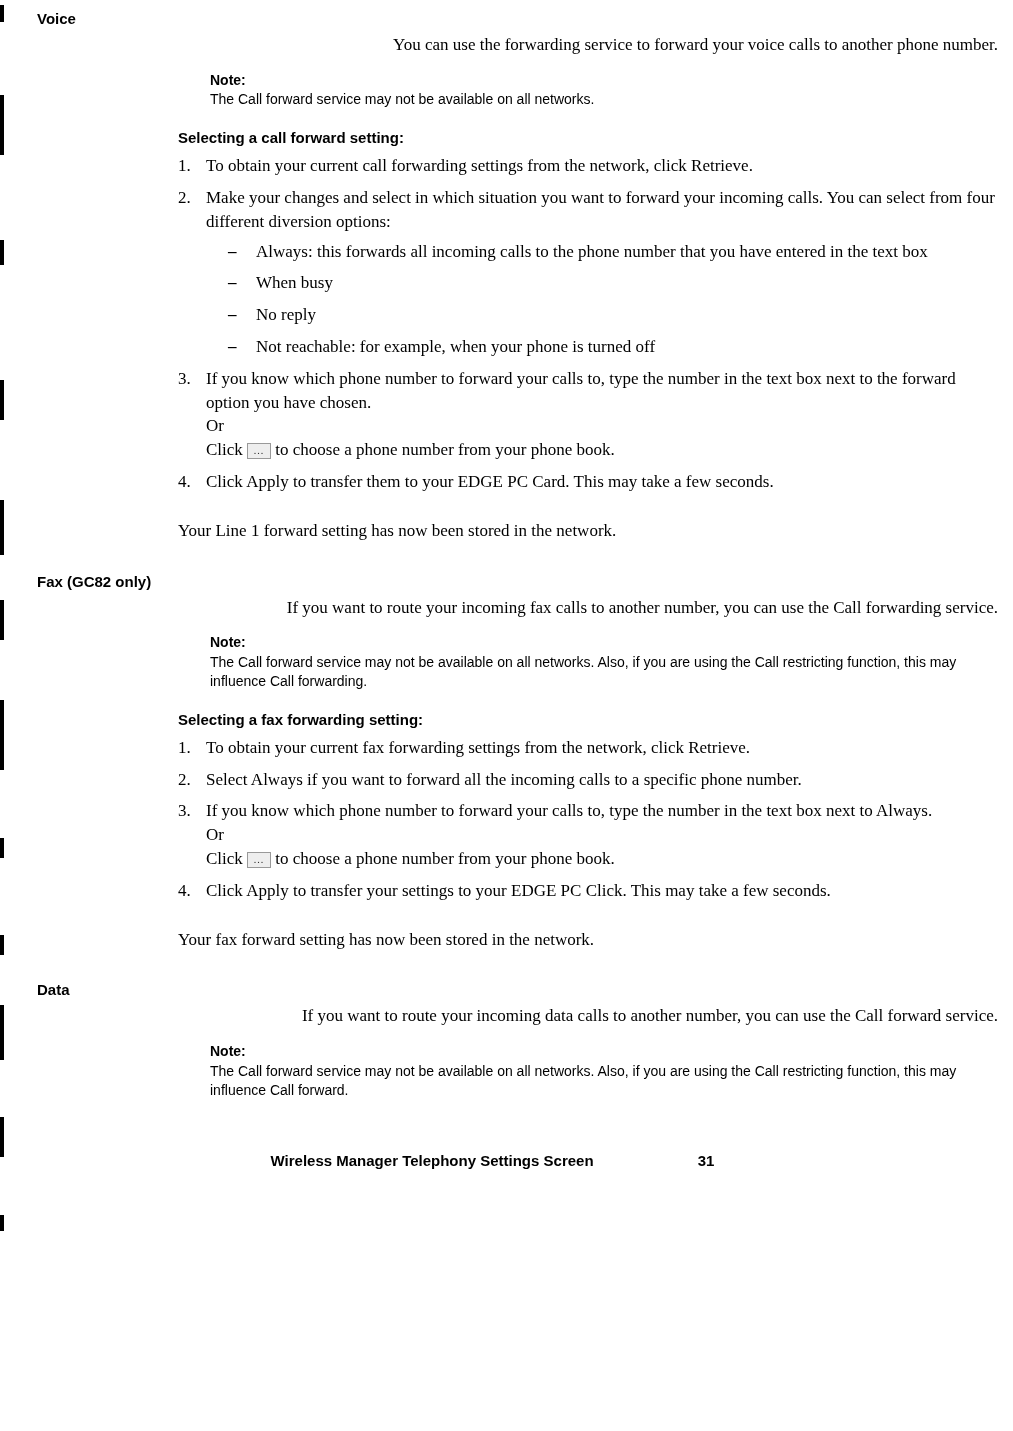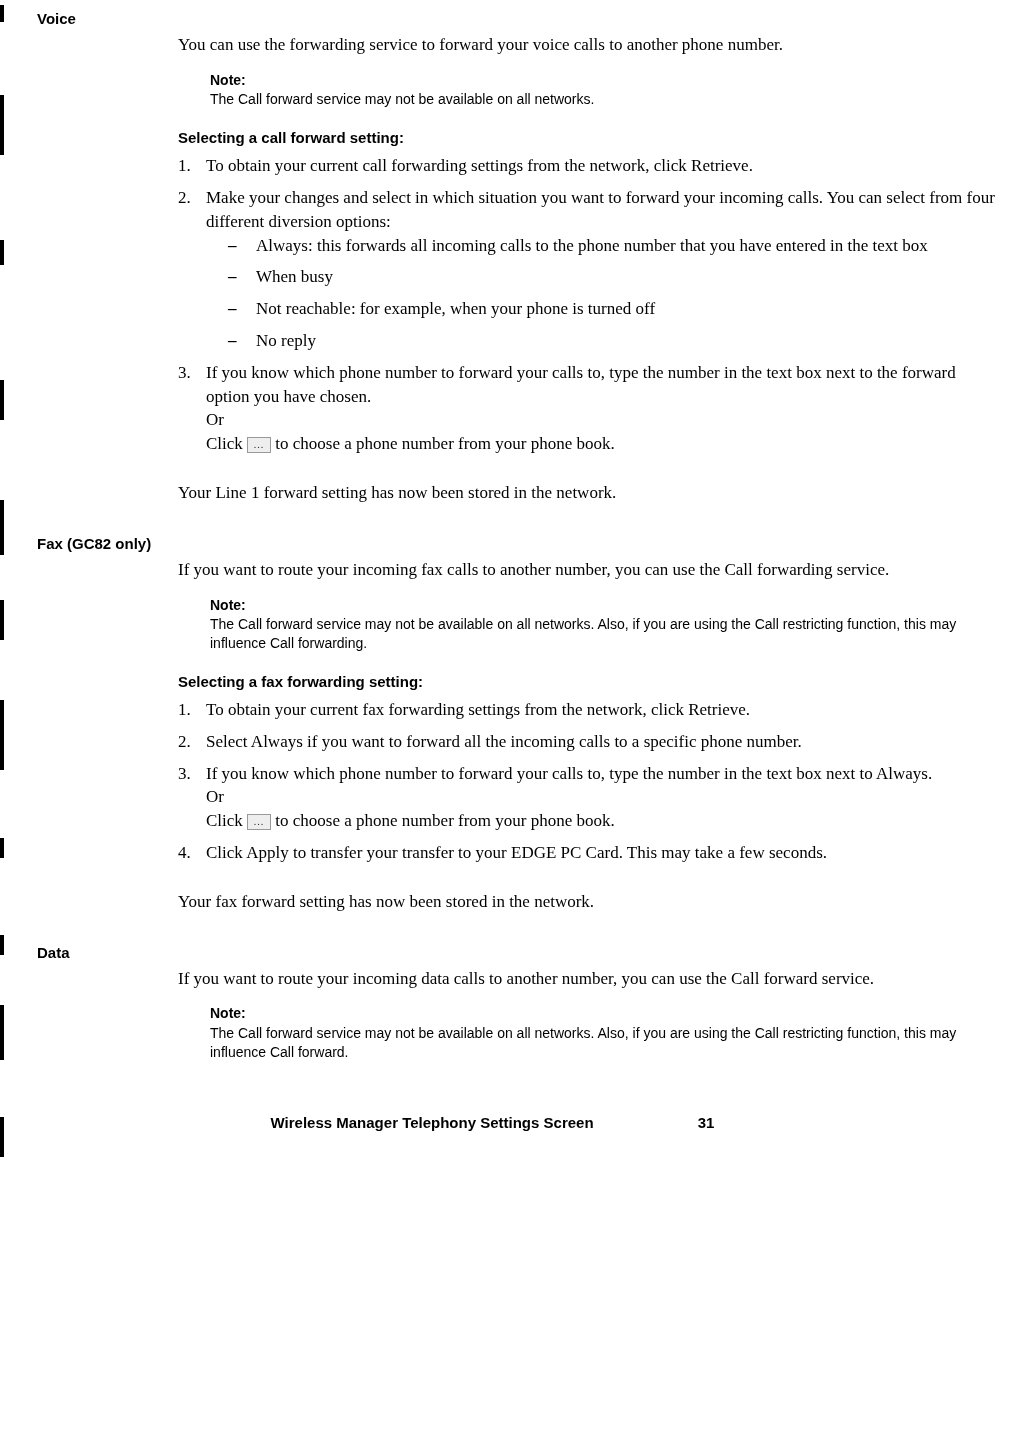--- a/index.html
+++ b/index.html
@@ -23,20 +23,21 @@
       margin-top: 8px;
       margin-left: 37px;
     }
     .section-body {
       padding-left: 178px;
       padding-right: 15px;
     }
     .body-text {
       margin-bottom: 12px;
       margin-top: 4px;
+      text-align: right;
     }
     .note-block {
       margin-left: 32px;
       margin-top: 14px;
       margin-bottom: 18px;
     }
     .note-label {
       font-family: Arial, Helvetica, sans-serif;
       font-weight: bold;
       font-size: 14px;
@@ -62,20 +63,21 @@
       margin-bottom: 8px;
     }
     .ordered-list > li .num {
       display: inline-block;
       width: 28px;
       text-indent: 0;
     }
     .bullet-list {
       list-style: none;
       padding-left: 22px;
+      margin-top: 6px;
       margin-bottom: 6px;
     }
     .bullet-list li {
       padding-left: 28px;
       text-indent: -28px;
       margin-bottom: 8px;
     }
     .bullet-list li .dash {
       display: inline-block;
       width: 28px;
@@ -155,28 +157,29 @@
     </div>
 
     <div class="subheading">Selecting a call forward setting:</div>
 
     <ol class="ordered-list">
       <li><span class="num">1.</span><span><span>To obtain your current call forwarding settings from the network, click </span><b>Retrieve</b><span>.</span></span></li>
       <li><span class="num">2.</span><span>Make your changes and select in which situation you want to forward your incoming calls. You can select from four different diversion options:</span>
         <ul class="bullet-list">
           <li><span class="dash">–</span><b>Always</b><span>: this forwards all incoming calls to the phone number that you have entered in the text box</span></li>
           <li><span class="dash">–</span><b>When busy</b></li>
+          <li><span class="dash">–</span><b>No reply</b></li>
           <li><span class="dash">–</span><b>Not reachable</b><span>: for example, when your phone is turned off</span></li>
-          <li><span class="dash">–</span><b>No reply</b></li>
         </ul>
       </li>
       <li><span class="num">3.</span><span>If you know which phone number to forward your calls to, type the number in the text box next to the forward option you have chosen.</span>
         <div class="li-continue">Or</div>
         <div class="li-continue"><span>Click </span><span class="icon-button">...</span><span> to choose a phone number from your phone book.</span></div>
       </li>
+      <li><span class="num">4.</span><span><span>Click </span><b>Apply</b><span> to transfer them to your EDGE PC Card. This may take a few seconds.</span></span></li>
     </ol>
 
     <p class="post-list-text">Your Line 1 forward setting has now been stored in the network.</p>
   </div>
 </div>
 
 <div class="section-wrapper">
   <div class="section-label">Fax (GC82 only)</div>
   <div class="section-body">
     <p class="body-text">If you want to route your incoming fax calls to another number, you can use the Call forwarding service.</p>
@@ -188,21 +191,21 @@
 
     <div class="subheading">Selecting a fax forwarding setting:</div>
 
     <ol class="ordered-list">
       <li><span class="num">1.</span><span><span>To obtain your current fax forwarding settings from the network, click </span><b>Retrieve</b><span>.</span></span></li>
       <li><span class="num">2.</span><span><span>Select </span><b>Always</b><span> if you want to forward all the incoming calls to a specific phone number.</span></span></li>
       <li><span class="num">3.</span><span><span>If you know which phone number to forward your calls to, type the number in the text box next to </span><b>Always</b><span>.</span></span>
         <div class="li-continue">Or</div>
         <div class="li-continue"><span>Click </span><span class="icon-button">...</span><span> to choose a phone number from your phone book.</span></div>
       </li>
-      <li><span class="num">4.</span><span><span>Click </span><b>Apply</b><span> to transfer your transfer to your EDGE PC Card. This may take a few seconds.</span></span></li>
+      <li><span class="num">4.</span><span><span>Click </span><b>Apply</b><span> to transfer your settings to your EDGE PC Click. This may take a few seconds.</span></span></li>
     </ol>
 
     <p class="post-list-text">Your fax forward setting has now been stored in the network.</p>
   </div>
 </div>
 
 <div class="section-wrapper">
   <div class="section-label">Data</div>
   <div class="section-body">
     <p class="body-text">If you want to route your incoming data calls to another number, you can use the Call forward service.</p>

